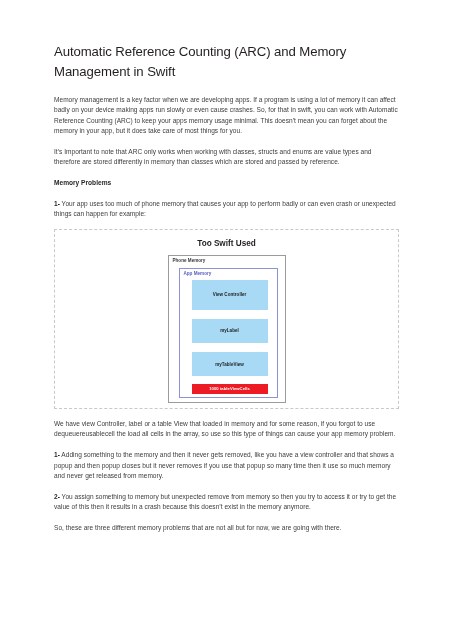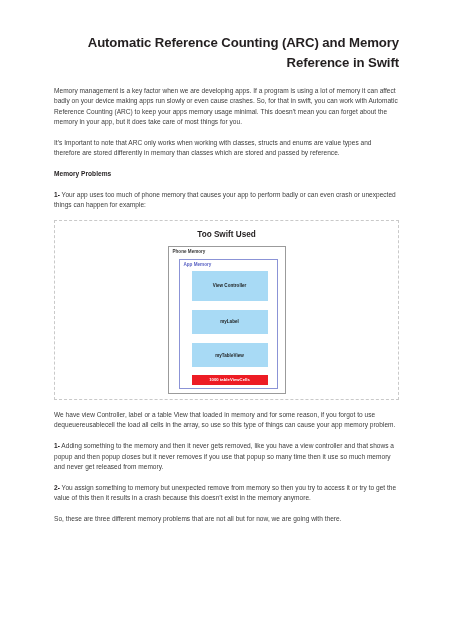--- a/index.html
+++ b/index.html
@@ -19,25 +19,25 @@
     width: 453px;
     height: 640px;
     background: #ffffff;
     box-sizing: border-box;
     padding: 0 54px;
   }
 
   
   .doc-title {
     margin: 0;
-    padding-top: 33px;
+    padding-top: 42px;
     font-size: 13.2px;
     line-height: 19.5px;
-    font-weight: bold;
-    text-align: right;
+    font-weight: normal;
+    text-align: left;
     letter-spacing: -0.1px;
     color: #231f20;
   }
   .doc-title .line2 { display: block; }
 
   
   .para {
     margin: 0;
     font-size: 6.55px;
     line-height: 10.35px;
@@ -145,21 +145,21 @@
     margin-bottom: 0;
   }
 </style>
 </head>
 <body>
 
 <div class="page">
 
   <h1 class="doc-title">
     <span>Automatic Reference Counting (ARC) and Memory</span>
-    <span class="line2">Reference in Swift</span>
+    <span class="line2">Management in Swift</span>
   </h1>
 
   <div class="gap-lg"></div>
 
   <p class="para">Memory management is a key factor when we are developing apps. If a program is using a lot of memory it can affect badly on your device making apps run slowly or even cause crashes. So, for that in swift, you can work with Automatic Reference Counting (ARC) to keep your apps memory usage minimal. This doesn’t mean you can forget about the memory in your app, but it does take care of most things for you.</p>
 
   <div class="gap-md"></div>
 
   <p class="para">It’s Important to note that ARC only works when working with classes, structs and enums are value types and therefore are stored differently in memory than classes which are stored and passed by reference.</p>
 

